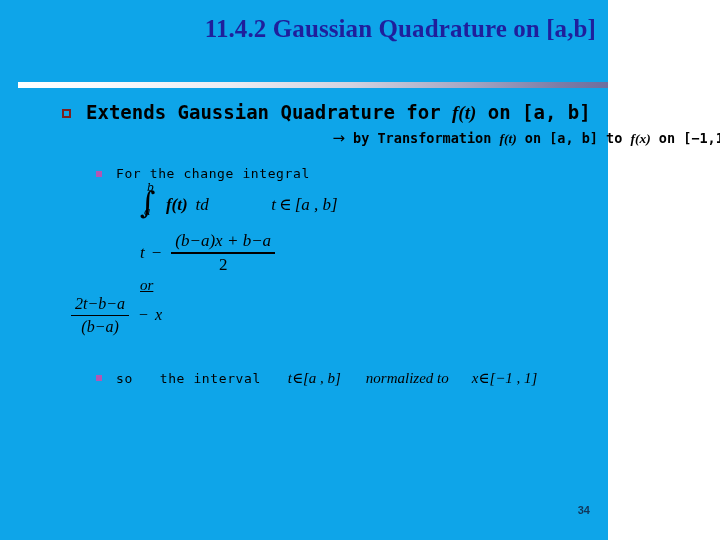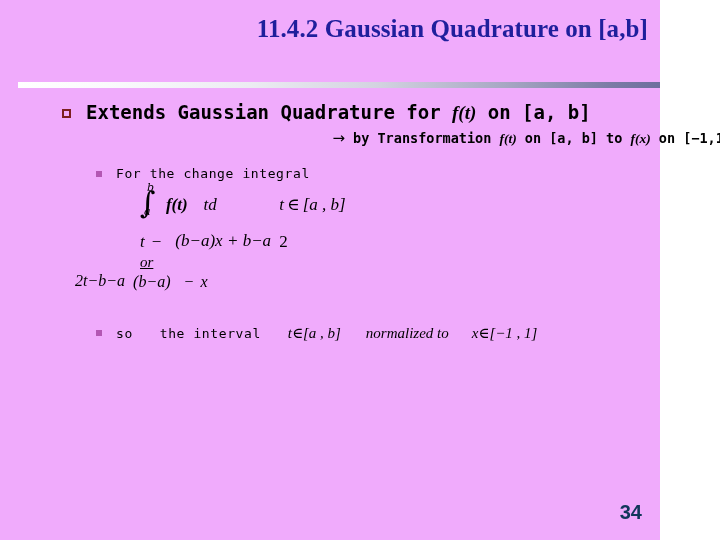--- a/index.html
+++ b/index.html
@@ -11,23 +11,23 @@
     height: 540px;
     background: #ffffff;
     font-family: "Liberation Sans", sans-serif;
     overflow: hidden;
     position: relative;
   }
 
   .slide {
     position: absolute;
     inset: 0;
-    width: 660px;
+    width: 608px;
     height: 540px;
-    background: #f0abfc;
+    background: #0ea5e9;
   }
 
   
   .title-area {
     position: absolute;
     top: 14px;
     left: 40px;
     right: 12px;
     height: 48px;
     text-align: right;
@@ -172,20 +172,21 @@
     line-height: 11px;
   }
 
   .eq2 {
     margin-left: 128px;
     margin-top: 16px;
     font-size: 17px;
   }
   .frac {
     display: inline-flex;
+    flex-direction: column;
     align-items: center;
     vertical-align: middle;
     margin: 0 3px;
   }
   .frac .num {
     padding: 0 4px 1px 4px;
     line-height: 20px;
   }
   .frac .bar {
     width: 100%;
@@ -223,24 +224,24 @@
     color: #000000;
     white-space: nowrap;
     letter-spacing: 0.6px;
   }
   .lastline .math { font-size: 15px; letter-spacing: 0; }
 
   
   .page-num {
     position: absolute;
     right: 18px;
-    bottom: 16px;
+    bottom: 24px;
     font-family: "Liberation Sans", sans-serif;
     font-weight: bold;
-    font-size: 20px;
+    font-size: 11px;
     color: #11365a;
   }
 </style>
 </head>
 <body>
 
 <div class="slide">
 
   <div class="title-area">
     <div class="slide-title">11.4.2 Gaussian Quadrature on [a,b]</div>
@@ -263,21 +264,21 @@
       <span class="sm-bullet"></span>
       <span>For the change integral</span>
     </div>
 
     <div class="eq1 math">
       <span class="intg">
         <span>∫</span>
         <span class="lim-top">b</span>
         <span class="lim-bot">a</span>
       </span>
-      <span class="mbi" style="margin-left:6px;">f(t)</span><span class="mi" style="margin-left:16px;font-style:italic;">td</span>
+      <span class="mbi" style="margin-left:6px;">f(t)</span><span class="mi" style="margin-left:8px;font-style:italic;">td</span>
       <span class="gap"></span>
       <span class="mi">t</span><span style="margin:0 3px;">∈</span><span class="mi">[a , b]</span>
     </div>
 
 
     <div class="eq2 math eq-row">
       <span class="mi">t</span>
       <span style="margin:0 7px;">−</span>
       <span class="frac">
         <span class="num mi">(b−a)x + b−a</span>

